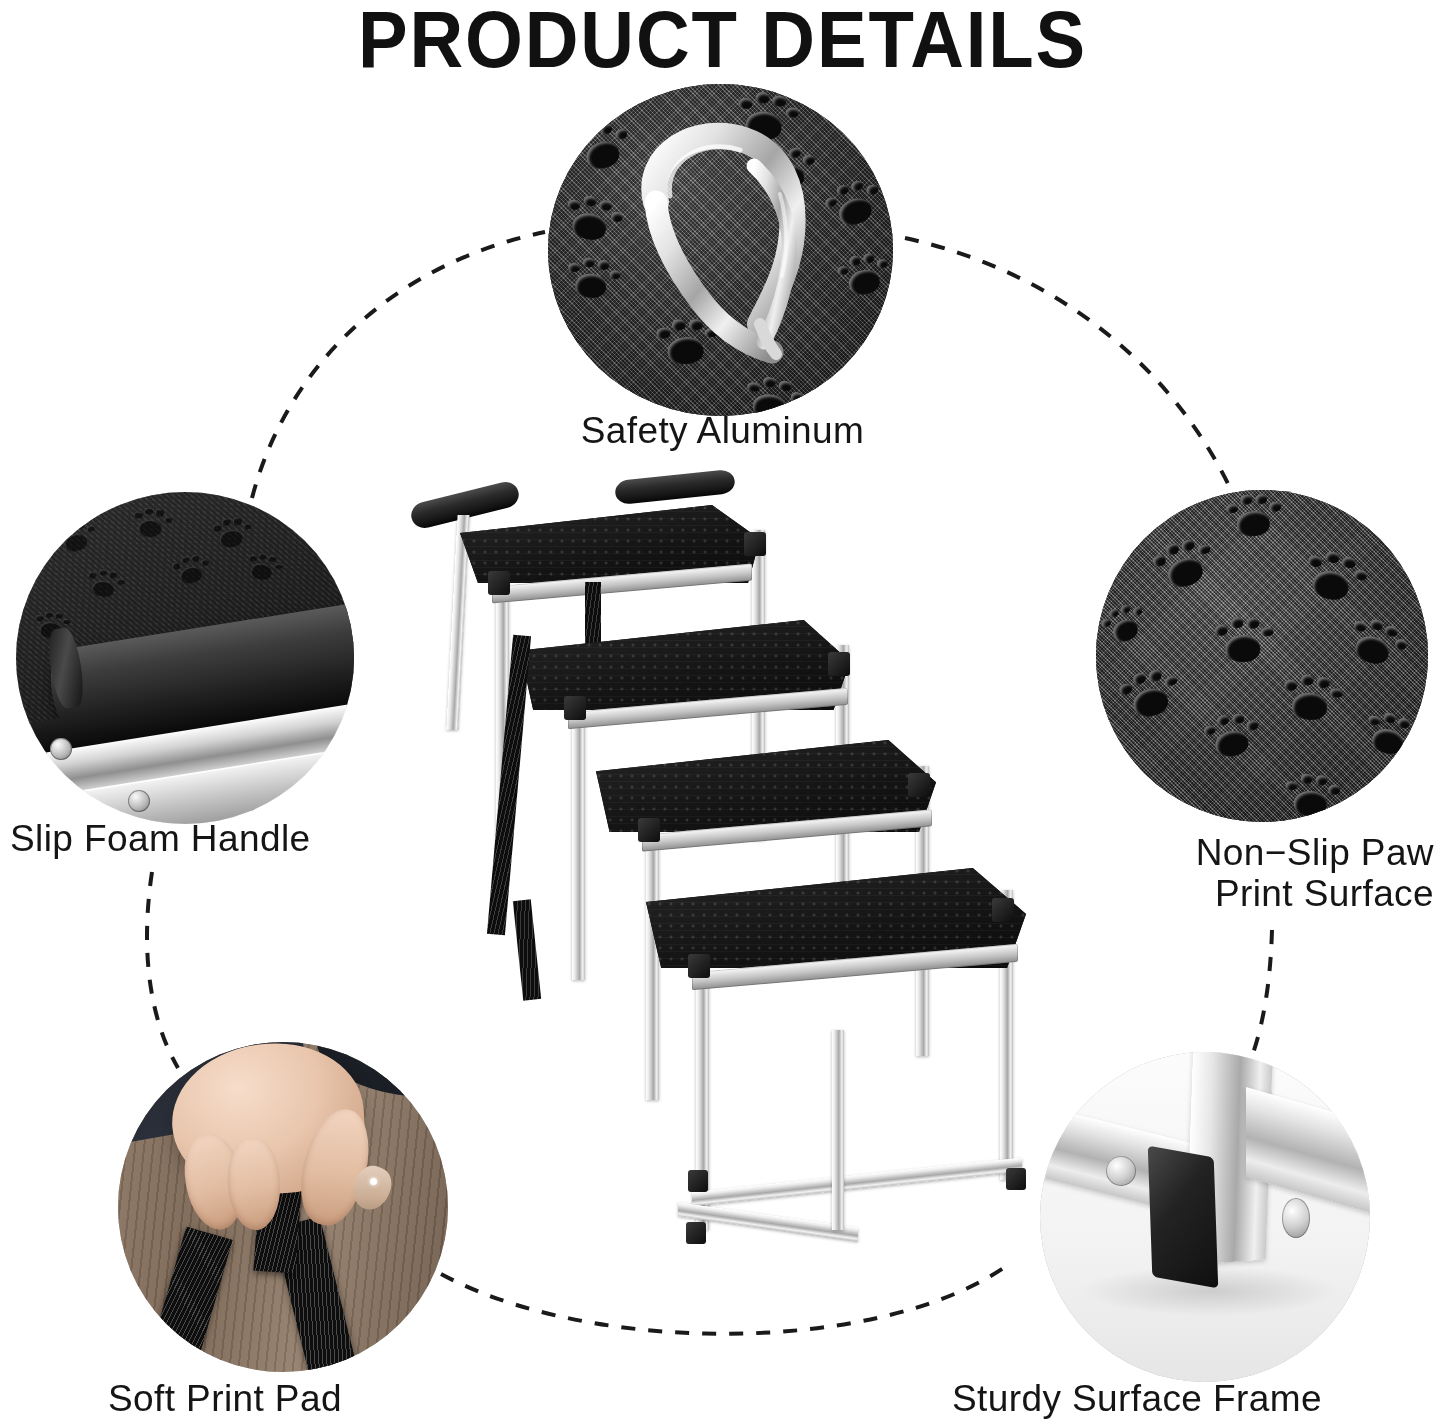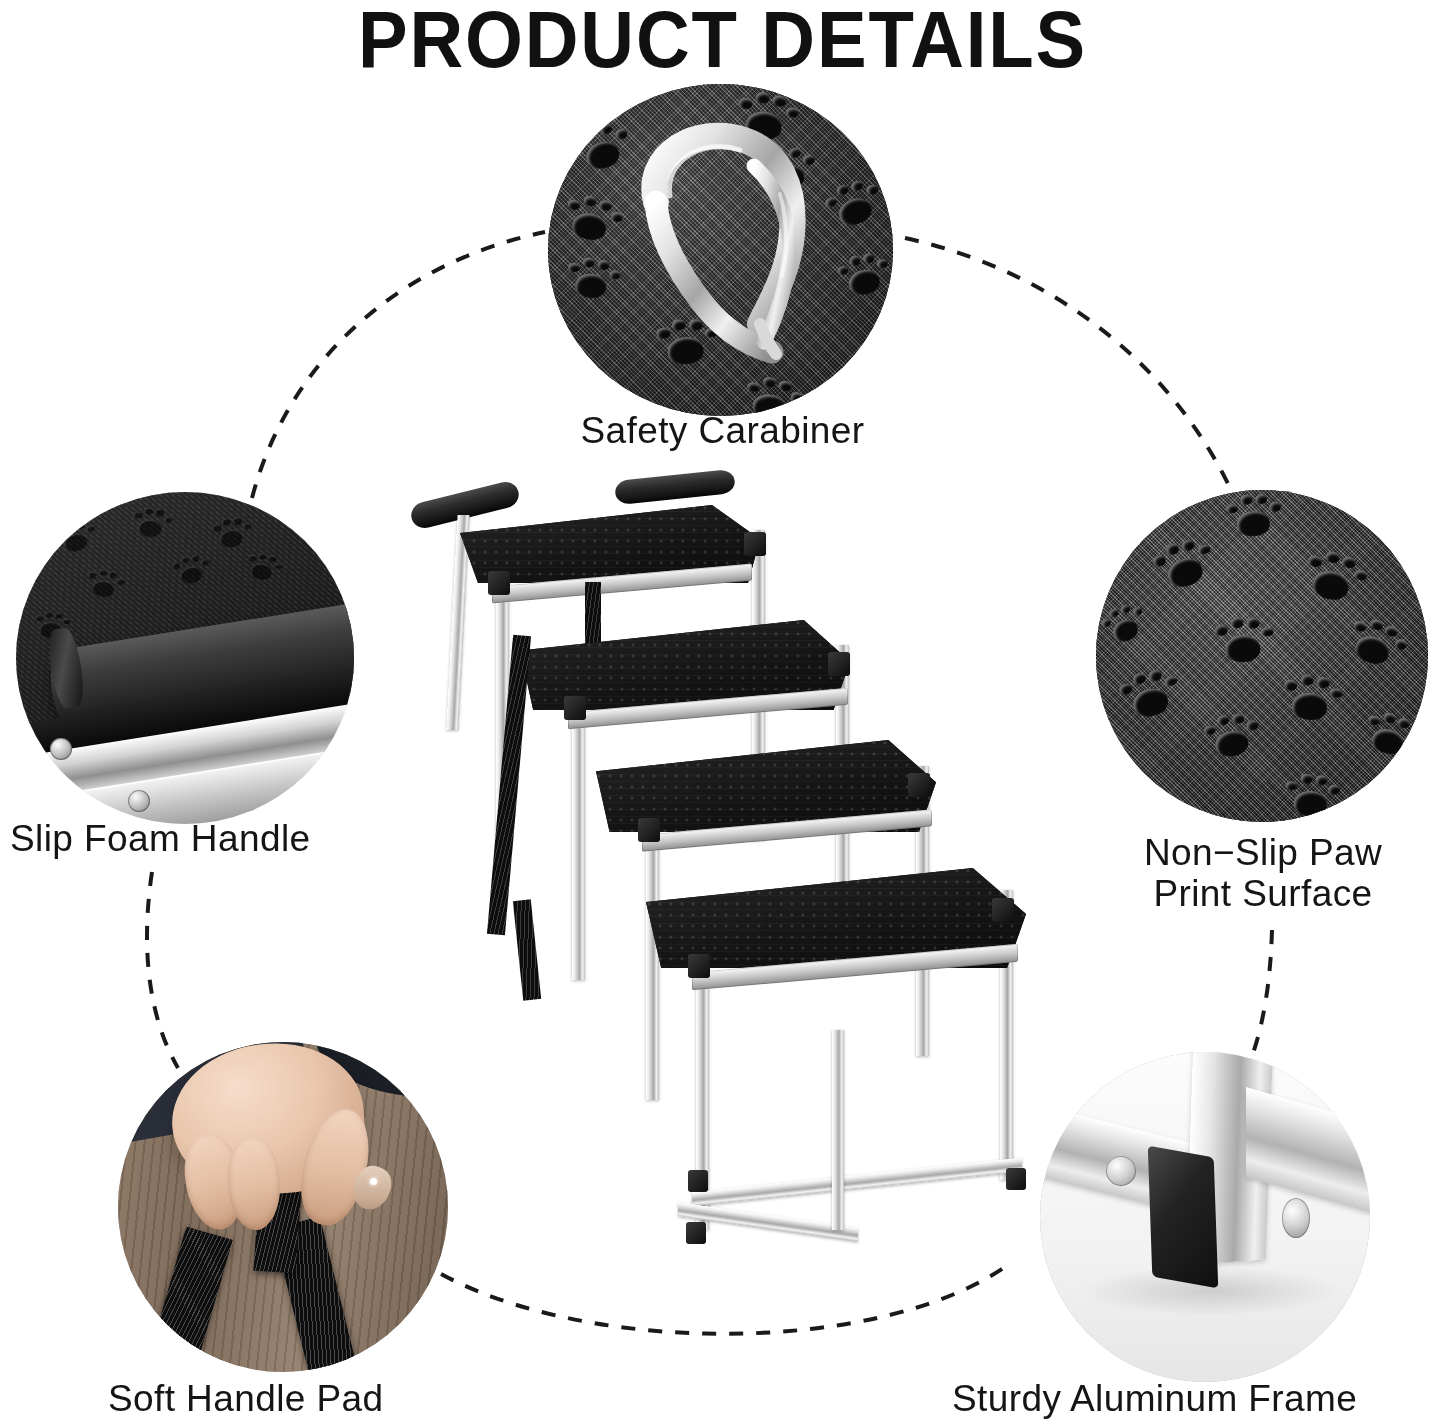--- a/index.html
+++ b/index.html
@@ -354,21 +354,21 @@
     <path d="M108,118 C110,150 128,184 152,216 C176,248 204,262 224,268" fill="none" stroke="url(#steel)" stroke-width="23" stroke-linecap="round"></path>
 
     <path d="M206,82 C232,106 246,142 240,182 C236,214 226,238 216,258" fill="none" stroke="url(#steel)" stroke-width="15" stroke-linecap="round"></path>
 
     <path d="M212,240 C216,252 222,262 228,270" fill="none" stroke="#d9d9d9" stroke-width="12" stroke-linecap="round"></path>
 
     <path d="M122,112 C116,76 156,54 192,66" fill="none" stroke="rgba(255,255,255,.75)" stroke-width="5" stroke-linecap="round"></path>
     <path d="M232,110 C240,140 240,166 234,192" fill="none" stroke="rgba(255,255,255,.55)" stroke-width="4" stroke-linecap="round"></path>
   </svg>
 </div>
-<div class="cap" style="left:0;top:410px;width:1445px;text-align:center;">Safety Carabiner</div>
+<div class="cap" style="left:0;top:410px;width:1445px;text-align:center;">Safety Aluminum</div>
 
 <div class="circle ring" style="left:16px;top:492px;width:338px;height:332px;">
   <div style="position:absolute;inset:0;background:#fff;"></div>
   <div class="fh-deck"></div>
 
   <div class="paw emb" style="left:40px;top:28px;width:40px;height:34px;transform:rotate(-12deg);">
       <i class="pad"></i>
       <i class="t1"></i>
       <i class="t2"></i>
       <i class="t3"></i>
@@ -500,52 +500,52 @@
       <i class="t4"></i>
     </div>
   <div class="paw" style="left:6px;top:114px;width:44px;height:40px;transform:rotate(-24deg);">
       <i class="pad"></i>
       <i class="t1"></i>
       <i class="t2"></i>
       <i class="t3"></i>
       <i class="t4"></i>
     </div>
 </div>
-<div class="cap" style="left:1092px;top:832px;width:342px;text-align:center;">Non−Slip Paw
+<div class="cap" style="left:1092px;top:832px;width:342px;text-align:right;">Non−Slip Paw
 Print Surface</div>
 
 <div class="circle ring" style="left:118px;top:1042px;width:330px;height:330px;">
   <div class="wood"></div>
   <div class="wood-dark"></div>
   <div class="wood-dark2"></div>
 
   <div class="strap" style="left:44px;top:188px;width:48px;height:170px;transform:rotate(16deg);"></div>
   <div class="strap" style="left:176px;top:178px;width:48px;height:180px;transform:rotate(-14deg);"></div>
   <div class="strap" style="left:140px;top:100px;width:42px;height:130px;transform:rotate(4deg);"></div>
 
   <div class="hand" style="left:54px;top:2px;width:192px;height:150px;border-radius:54% 50% 44% 52%;transform:rotate(-4deg);"></div>
   <div class="finger" style="left:68px;top:92px;width:56px;height:96px;border-radius:46% 46% 50% 50%;transform:rotate(-10deg);"></div>
   <div class="finger" style="left:110px;top:96px;width:52px;height:92px;border-radius:46% 46% 50% 50%;transform:rotate(-3deg);"></div>
   <div class="finger" style="left:186px;top:66px;width:62px;height:118px;border-radius:52% 48% 46% 46%;transform:rotate(13deg);"></div>
   <div class="nail" style="left:236px;top:124px;width:36px;height:44px;transform:rotate(22deg);"></div>
   <div style="position:absolute;left:252px;top:136px;width:7px;height:7px;border-radius:50%;background:#fff;box-shadow:0 0 4px #fff;"></div>
 </div>
-<div class="cap" style="left:108px;top:1378px;width:420px;">Soft Handle Pad</div>
+<div class="cap" style="left:108px;top:1378px;width:420px;">Soft Print Pad</div>
 
 <div class="circle ring" style="left:1040px;top:1052px;width:330px;height:330px;">
   <div class="alu-bg"></div>
 
   <div class="bar" style="left:-20px;top:72px;width:190px;height:72px;transform:skewY(14deg);"></div>
 
   <div class="bar v" style="left:150px;top:-40px;width:80px;height:250px;transform:skewY(-6deg) rotate(2deg);"></div>
 
   <div class="bar" style="left:206px;top:58px;width:160px;height:90px;transform:skewY(16deg);"></div>
 
   <div class="footcap" style="left:110px;top:100px;width:66px;height:130px;transform:skewY(12deg) rotate(-2deg);"></div>
 
   <div class="rivet" style="left:66px;top:104px;width:30px;height:30px;"></div>
 
   <div class="rivet" style="left:242px;top:146px;width:28px;height:40px;border-radius:50%;"></div>
 
   <div style="position:absolute;left:40px;top:214px;width:260px;height:50px;border-radius:50%;
               background:radial-gradient(ellipse,rgba(0,0,0,.14),rgba(0,0,0,0) 70%);"></div>
 </div>
-<div class="cap" style="left:952px;top:1378px;width:480px;">Sturdy Aluminum Frame</div>
+<div class="cap" style="left:952px;top:1378px;width:480px;">Sturdy Surface Frame</div>
 
 </body></html>

